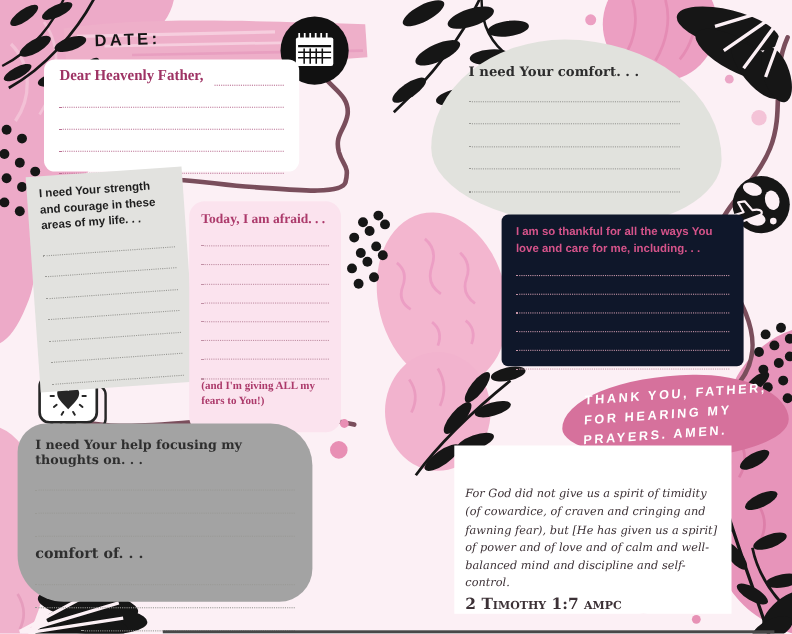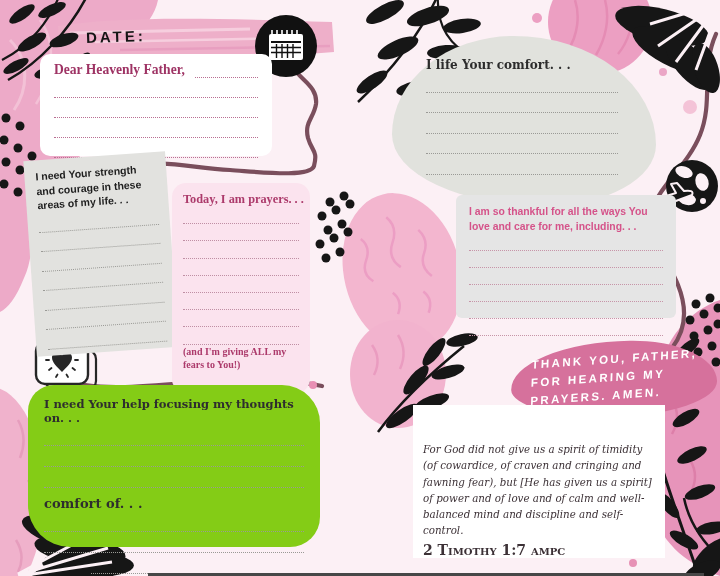--- a/index.html
+++ b/index.html
@@ -33,25 +33,25 @@
   .afraid-box{left:172px;top:183px;width:138px;height:210px;background:#fbe3ee;border-radius:14px;padding:9px 11px;}
   .afraid-head{font-family:"Liberation Serif",serif;font-weight:bold;font-size:12.3px;color:#ac3a6b;white-space:nowrap;}
   .afraid-box .line{height:16.2px;}
   .afraid-foot{font-family:"Liberation Serif",serif;font-weight:bold;font-size:10px;color:#ac3a6b;line-height:1.3;margin-top:0;}
 
   .comfort-box{left:392px;top:36px;width:264px;height:170px;background:#e1e2dd;
     border-radius:46% 54% 42% 58% / 58% 64% 36% 42%;padding:22px 26px 0 34px;}
   .comfort-head{font-family:"DejaVu Serif",serif;font-weight:bold;font-size:12px;color:#2c2c2c;}
   .comfort-box .line{height:19.5px;width:94%;}
 
-  .thankful-box{left:456px;top:195px;width:220px;height:123px;background:#e5e5e5;border-radius:6px;padding:9px 13px;}
+  .thankful-box{left:456px;top:195px;width:220px;height:138px;background:#0f172a;border-radius:6px;padding:9px 13px;}
   .thankful-head{font-size:10.4px;font-weight:bold;color:#d5538a;line-height:1.45;}
   .thankful-box .line{height:16px;border-bottom:1.6px dotted #c795a8;}
 
-  .focus-box{left:28px;top:385px;width:292px;height:162px;background:#84cc16;
+  .focus-box{left:16px;top:385px;width:268px;height:162px;background:#a3a3a3;
     border-radius:26px 38px 30px 42px;padding:12px 16px;}
   .focus-head{font-family:"DejaVu Serif",serif;font-weight:bold;font-size:11.5px;color:#2e2e2e;}
   .focus-box .line{height:20px;}
   .instead-head{font-family:"DejaVu Serif",serif;font-weight:bold;font-size:13px;color:#2e2e2e;margin-top:8px;}
   .line-short{width:82%;margin-left:auto;}
 
   .banner{left:511px;top:341px;width:206px;height:76px;background:#d6719c;
     border-radius:58% 42% 52% 48% / 62% 55% 45% 38%;transform:rotate(-1deg);z-index:2;}
   .banner-text{
     padding:10px 0 0 20px;color:#ffffff;font-weight:bold;font-size:11.5px;
@@ -296,36 +296,36 @@
       <div class="line wline"></div>
       <div class="line wline"></div>
       <div class="line wline"></div>
       <div class="line wline"></div>
       <div class="line wline"></div>
       <div class="line wline"></div>
     </div>
   </div>
 
   <div class="box afraid-box">
-    <div class="afraid-head">Today, I am prayers. . .</div>
+    <div class="afraid-head">Today, I am afraid. . .</div>
     <div>
       <div class="line wline-pink"></div>
       <div class="line wline-pink"></div>
       <div class="line wline-pink"></div>
       <div class="line wline-pink"></div>
       <div class="line wline-pink"></div>
       <div class="line wline-pink"></div>
       <div class="line wline-pink"></div>
       <div class="line wline-pink"></div>
     </div>
     <div class="afraid-foot">(and I'm giving ALL my fears to You!)</div>
   </div>
 
   <div class="box comfort-box">
-    <div class="comfort-head">I life Your comfort. . .</div>
+    <div class="comfort-head">I need Your comfort. . .</div>
     <div>
       <div class="line wline"></div>
       <div class="line wline"></div>
       <div class="line wline"></div>
       <div class="line wline"></div>
       <div class="line wline"></div>
     </div>
   </div>
 
   <div class="box thankful-box">

